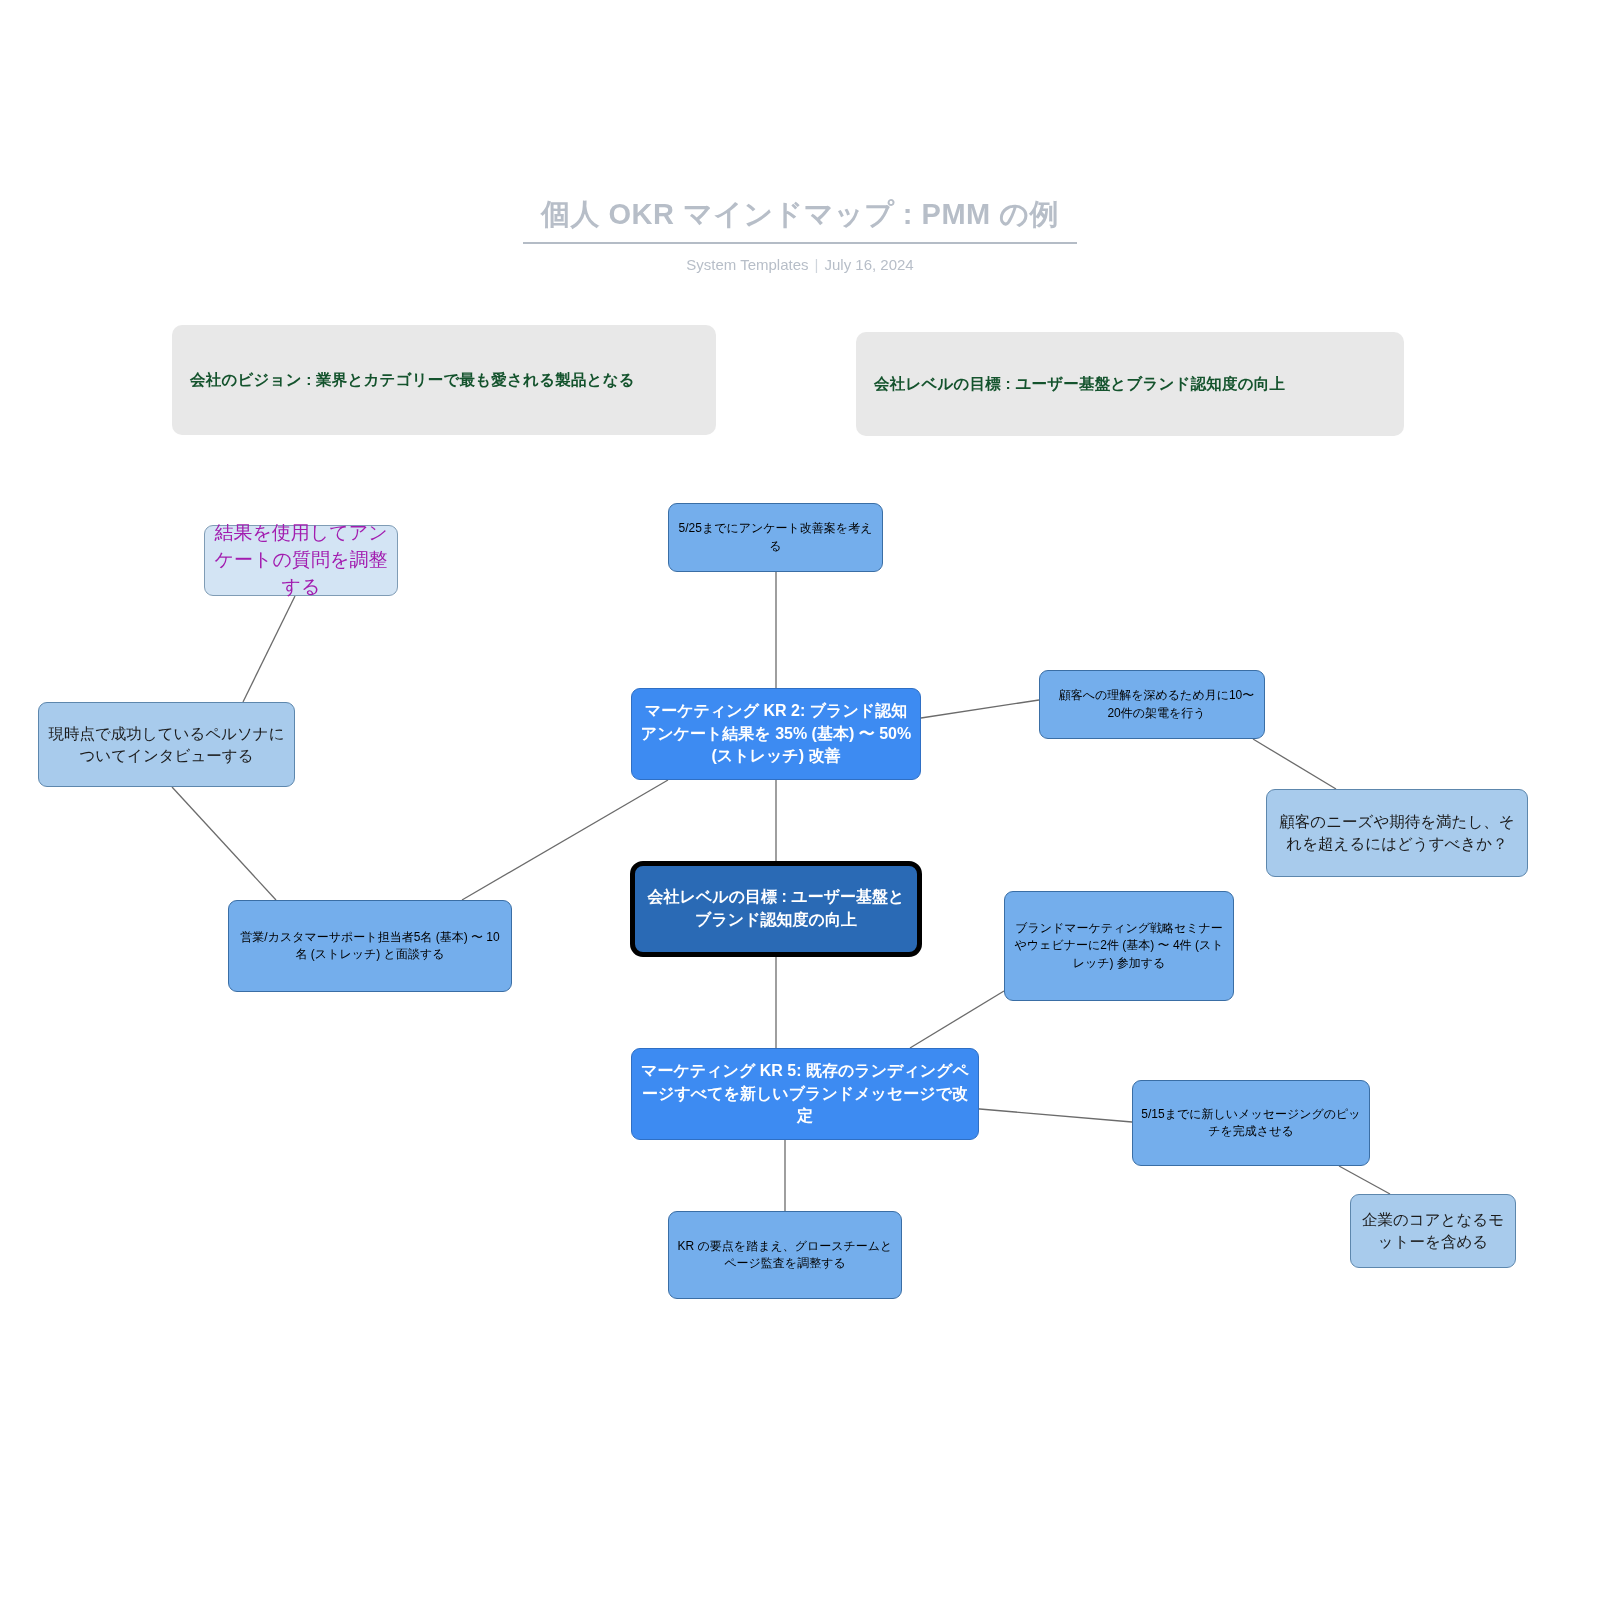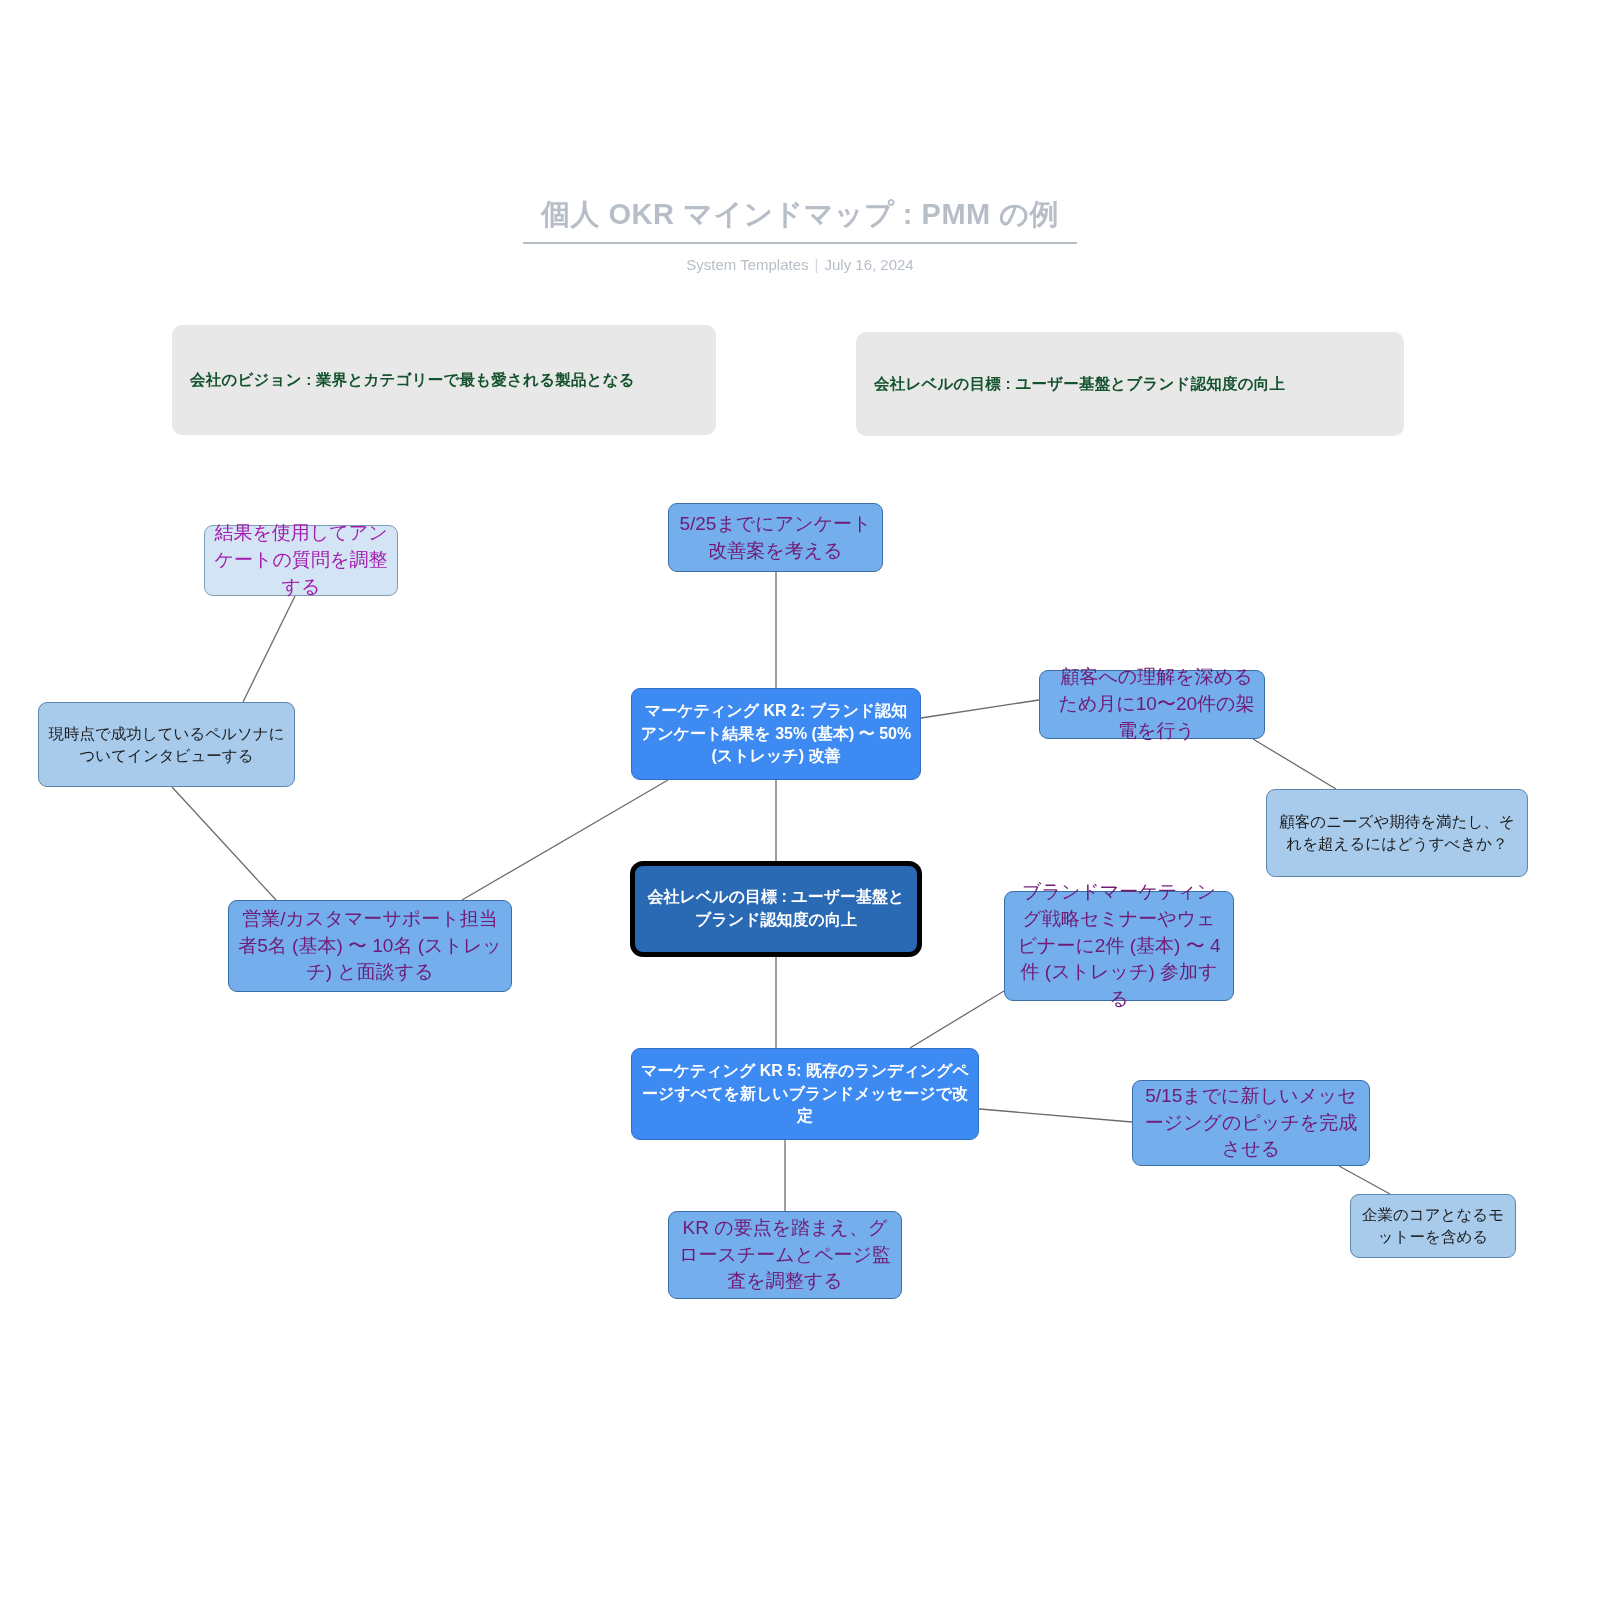--- a/index.html
+++ b/index.html
@@ -108,22 +108,22 @@
     background: #3d8bf2;
     border: 1.3px solid #2f6fc4;
     color: #ffffff;
     font-weight: bold;
     font-size: 16px;
   }
   
   .node.task {
     background: #74aeec;
     border: 1.3px solid #3a6ea5;
-    color: #701a75;
-    font-size: 19px;
+    color: #000000;
+    font-size: 12px;
   }
   
   .node.subtask {
     background: #a8cbec;
     border: 1.3px solid #5d87ad;
     color: #1b1b1b;
     font-size: 15.5px;
   }
   
   .node.note {
@@ -197,21 +197,21 @@
       </div>
       <div class="node task" style="left: 1004px; top: 891px; width: 230px; height: 110px;">
         <span class="node-text">ブランドマーケティング戦略セミナーやウェビナーに2件 (基本) 〜 4件 (ストレッチ) 参加する</span>
       </div>
       <div class="node kr" style="left: 631px; top: 1048px; width: 348px; height: 92px;">
         <span class="node-text">マーケティング KR 5: 既存のランディングページすべてを新しいブランドメッセージで改定</span>
       </div>
       <div class="node task" style="left: 1132px; top: 1080px; width: 238px; height: 86px;">
         <span class="node-text">5/15までに新しいメッセージングのピッチを完成させる</span>
       </div>
-      <div class="node subtask" style="left: 1350px; top: 1194px; width: 166px; height: 64px;">
+      <div class="node subtask" style="left: 1350px; top: 1194px; width: 166px; height: 74px;">
         <span class="node-text">企業のコアとなるモットーを含める</span>
       </div>
       <div class="node task" style="left: 668px; top: 1211px; width: 234px; height: 88px;">
         <span class="node-text">KR の要点を踏まえ、グロースチームとページ監査を調整する</span>
       </div>
     </div>
 
 </div>
 
 </body></html>

